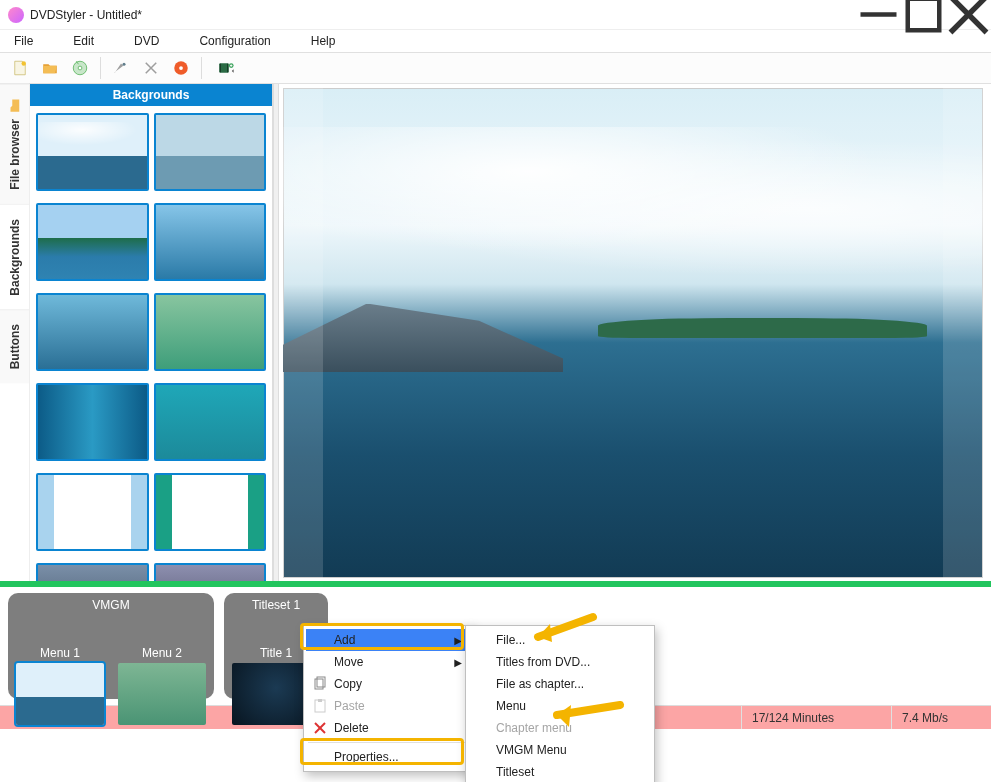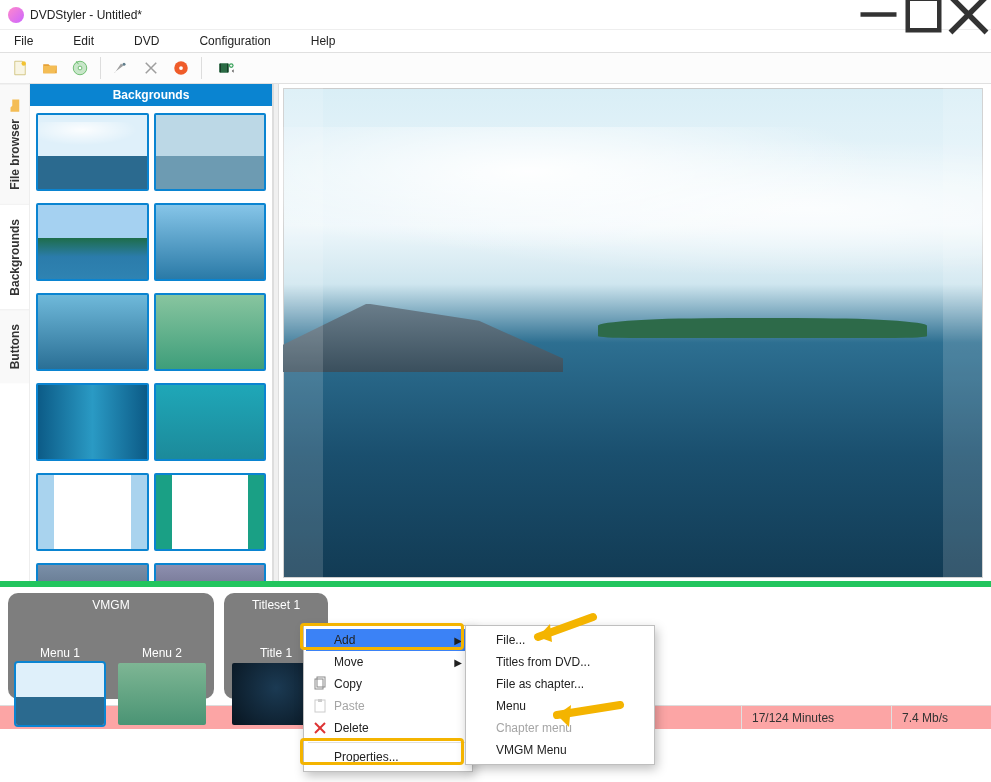--- a/index.html
+++ b/index.html
@@ -348,20 +348,23 @@
     </div>
   <div class="ctx-item">
       <span>Menu</span>
     </div>
   <div class="ctx-item disabled">
       <span>Chapter menu</span>
     </div>
   <div class="ctx-item">
       <span>VMGM Menu</span>
     </div>
+  <div class="ctx-item">
+      <span>Titleset</span>
+    </div>
 </div>
 
 <div class="highlight hl-add"></div>
 <div class="highlight hl-props"></div>
 
 <svg class="arrow-annot" style="left:528px; top:612px; width:70px; height:35px;" viewBox="0 0 70 35">
   <path d="M65 5 L10 25" stroke="#f4b400" stroke-width="8" stroke-linecap="round"></path>
   <path d="M10 25 L22 12 L24 30 Z" fill="#f4b400"></path>
 </svg>
 <svg class="arrow-annot" style="left:545px; top:700px; width:80px; height:30px;" viewBox="0 0 80 30">

